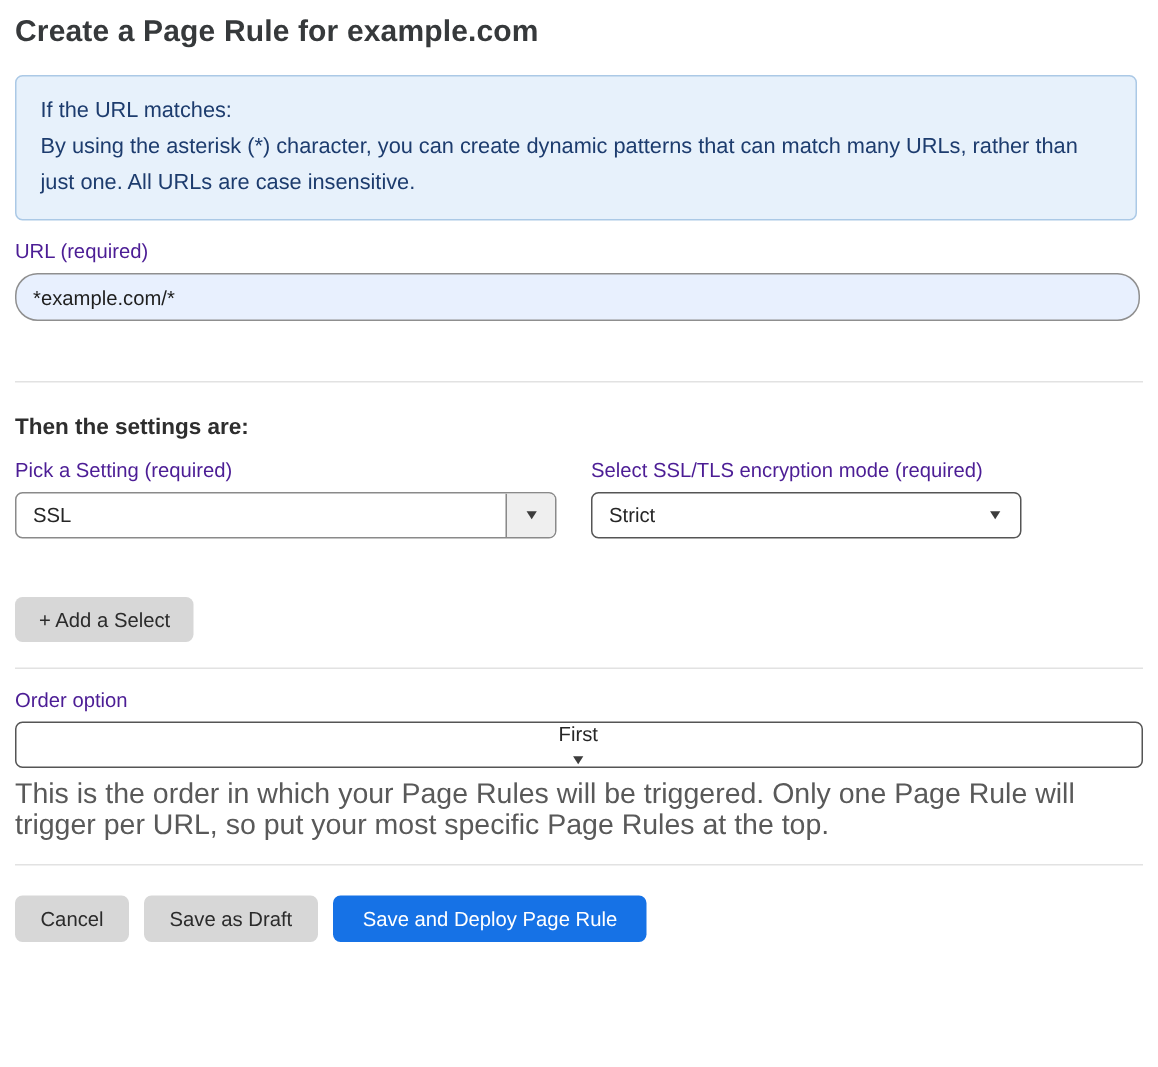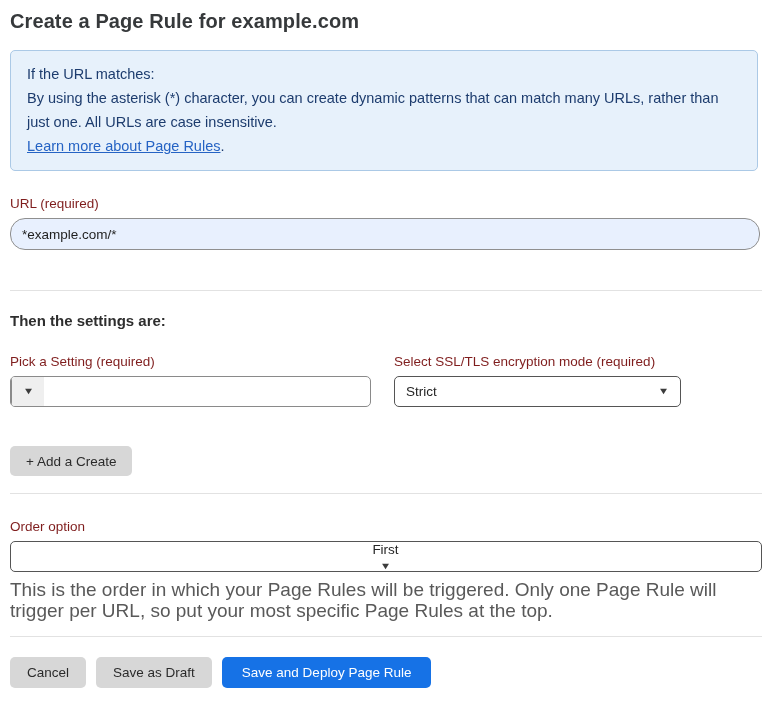--- a/index.html
+++ b/index.html
@@ -38,22 +38,22 @@
   .info-link {
     color: #2563c4;
     text-decoration: underline;
     cursor: pointer;
   }
   .info-link-suffix { color: #1d3c6e; }
 
   
   .field-label {
     font-size: 13.5px;
-    color: #7f1d1d;
-    margin-top: 25px;
+    color: #4c1d95;
+    margin-top: 13px;
     margin-bottom: 7px;
   }
 
   
   .url-input {
     width: 750px;
     height: 32px;
     background: #e8f0fe;
     border: 1px solid #8f8f8f;
     border-radius: 15px;
@@ -153,49 +153,49 @@
 </head>
 <body>
 
 <div class="container">
 
   <h1 class="page-title">Create a Page Rule for example.com</h1>
 
   <div class="info-box">
     <div class="info-heading">If the URL matches:</div>
     <div class="info-body">By using the asterisk (*) character, you can create dynamic patterns that can match many URLs, rather than just one. All URLs are case insensitive.</div>
-    <div><span class="info-link">Learn more about Page Rules</span><span class="info-link-suffix">.</span></div>
   </div>
 
   <div class="field-label">URL (required)</div>
   <input class="url-input" type="text" value="*example.com/*" style="">
 
   <hr class="divider divider-1">
 
   <h2 class="section-heading">Then the settings are:</h2>
 
   <div class="settings-row">
     <div class="settings-col-1">
       <div class="field-label">Pick a Setting (required)</div>
       <div class="select select-split">
+        <span class="select-value">SSL</span>
         <span class="select-caret-box">
             <span class="caret">▼</span>
           </span>
       </div>
     </div>
     <div class="settings-col-2">
       <div class="field-label">Select SSL/TLS encryption mode (required)</div>
       <div class="select select-plain">
         <span class="select-value">Strict</span>
         <span class="caret">▼</span>
       </div>
     </div>
   </div>
 
-  <button class="add-setting-btn">+ Add a Create</button>
+  <button class="add-setting-btn">+ Add a Select</button>
 
   <hr class="divider divider-2">
 
 
   <div class="field-label">Order option</div>
   <div class="select select-plain order-select">
     <span class="select-value">First</span>
     <span class="caret">▼</span>
   </div>
   <div class="help-text">This is the order in which your Page Rules will be triggered. Only one Page Rule will trigger per URL, so put your most specific Page Rules at the top.</div>

